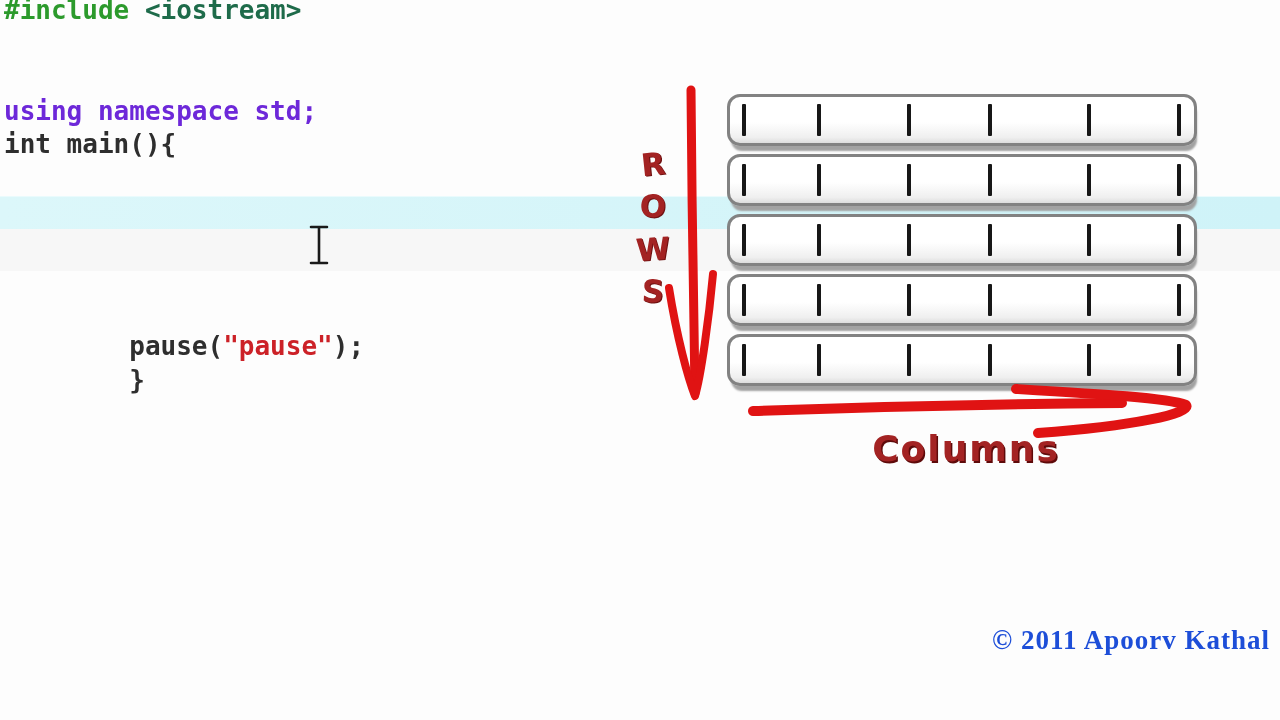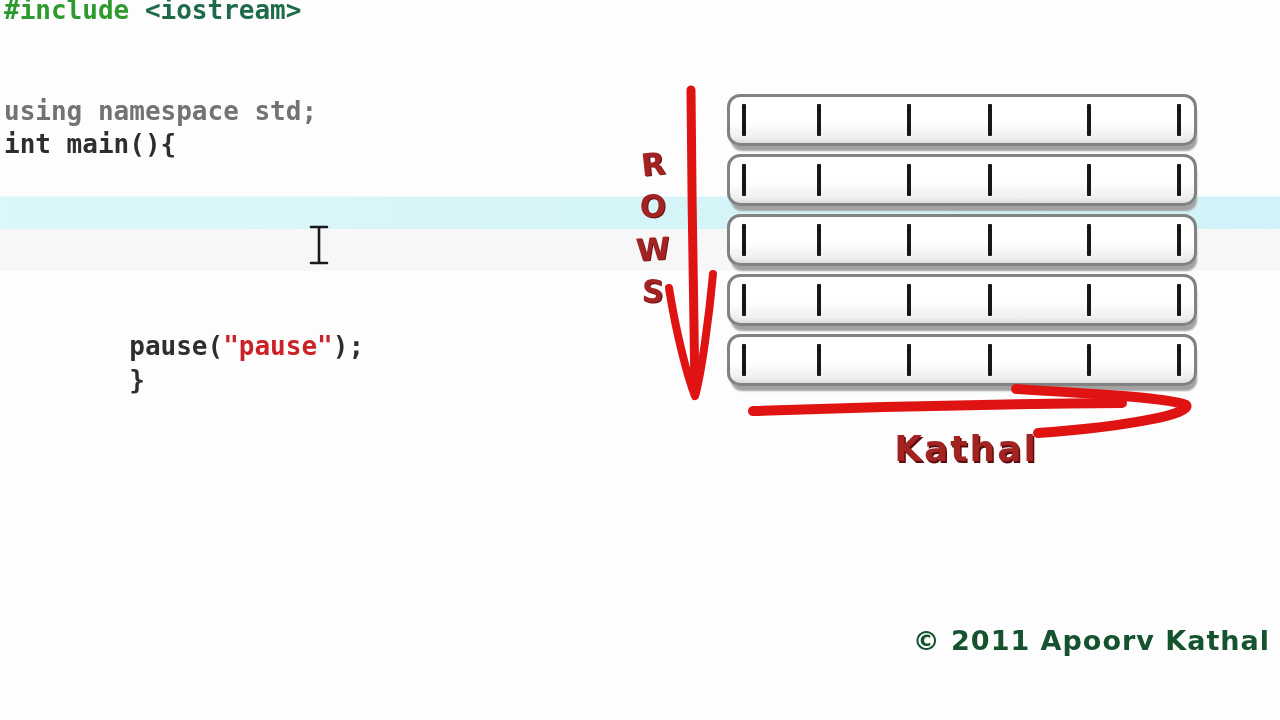--- a/index.html
+++ b/index.html
@@ -78,21 +78,21 @@
 <body>
 
 <div class="stage">
 
   <div class="bg-band"></div>
 
   <div class="hl-band" id="hl-band" style="background: linear-gradient(90deg, rgb(220, 247, 250), rgb(207, 243, 248));"></div>
 
   <div id="code-layer">
       <div class="code-line" style="top: -3px;"><span style="color: rgb(44, 154, 44);">#include </span><span style="color: rgb(30, 107, 74);">&lt;iostream&gt;</span></div>
-      <div class="code-line" style="top: 97.8px;"><span style="color: #737373; margin-top: 36px;">using namespace std;</span></div>
+      <div class="code-line" style="top: 97.8px;"><span style="color: #6d28d9; margin-top: 36px;">using namespace std;</span></div>
       <div class="code-line" style="top: 131.4px; text-align: right;"><span style="color: rgb(46, 46, 46);">int main(){</span></div>
       <div class="code-line" style="top: 333px;"><span style="color: rgb(46, 46, 46);">        pause(</span><span style="color: rgb(204, 33, 39);">"pause"</span><span style="color: rgb(46, 46, 46);">);</span></div>
       <div class="code-line" style="top: 366.6px;"><span style="color: rgb(46, 46, 46);">        }</span></div>
     </div>
 
   <svg id="cursor" width="26" height="42" viewBox="0 0 26 42">
     <path d="M5 3 H21 M13 3 V39 M5 39 H21" stroke="#1a1a1a" stroke-width="2.6" fill="none" stroke-linecap="round"></path>
   </svg>
 
 
@@ -150,17 +150,17 @@
     <g id="rows-arrow" fill="none" stroke-linecap="round" stroke-linejoin="round">
       <path d="M691 90 C692 190 693 310 695 393" stroke-width="9" stroke="#e01313"></path>
       <path d="M669 288 C677 338 688 378 695 396 C701 376 709 318 713 274" stroke-width="8" stroke="#e01313"></path>
     </g>
     <g id="columns-arrow" fill="none" stroke-linecap="round" stroke-linejoin="round">
       <path d="M753 411 C870 407 1010 404 1122 403" stroke-width="10" stroke="#e01313"></path>
       <path d="M1016 389 C1100 394 1168 398 1186 405 C1192 413 1135 426 1038 433" stroke-width="10" stroke="#e01313"></path>
     </g>
   </svg>
 
-  <div class="columns-label" id="columns-label" style="color: rgb(163, 35, 35);">Kathal</div>
+  <div class="columns-label" id="columns-label" style="color: rgb(163, 35, 35);">Columns</div>
 
-  <div class="copyright" id="copyright" style="color: #14532d;">© 2011 Apoorv Kathal</div>
+  <div class="copyright" id="copyright" style="color: #1d4ed8; font-family: Liberation Serif, serif;">© 2011 Apoorv Kathal</div>
 
 </div>
 
 </body></html>

